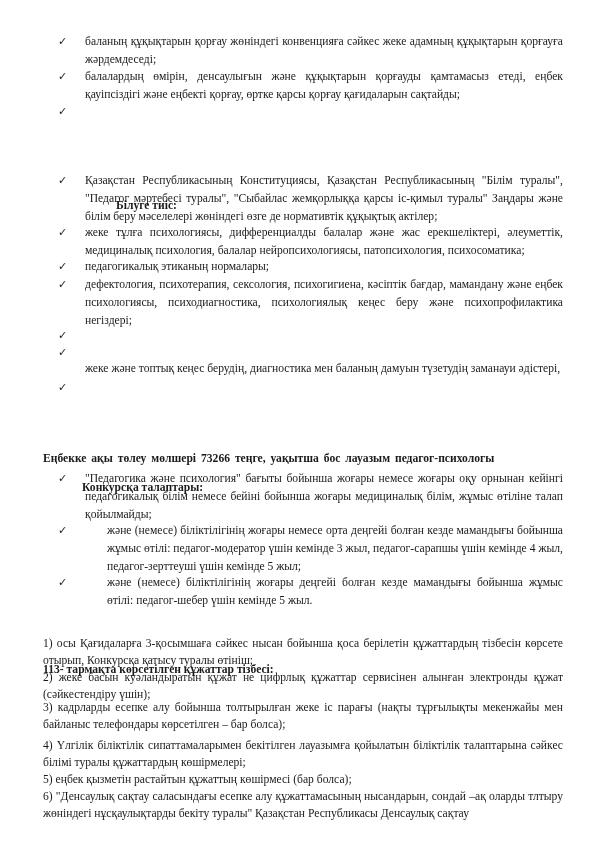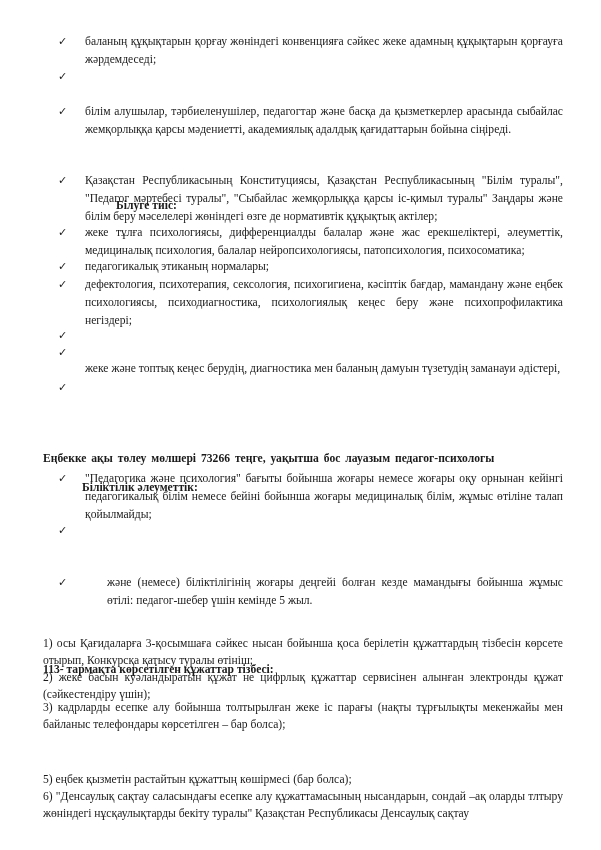--- a/index.html
+++ b/index.html
@@ -13,46 +13,48 @@
   .indent { padding-left:22px; }
 </style>
 </head>
 <body>
 
 <div class="page">
 
   <span class="check" style="top:35px">✓</span>
   <div class="item" style="top:33px">баланың құқықтарын қорғау жөніндегі конвенцияға сәйкес жеке адамның құқықтарын қорғауға жәрдемдеседі;</div>
   <span class="check" style="top:70px">✓</span>
+  <div class="item" style="top:68px">балалардың өмірін, денсаулығын және құқықтарын қорғауды қамтамасыз етеді, еңбек қауіпсіздігі және еңбекті қорғау, өртке қарсы қорғау қағидаларын сақтайды;</div>
   <span class="check" style="top:105px">✓</span>
-  <div class="item" style="top:103px">білім алушылар, тәрбиеленушілер, педагогтар және басқа да қызметкерлер арасында сыбайлас жемқорлыққа қарсы мәдениетті, академиялық адалдық қағидаттарын бойына сіңіреді.</div>
 
   <div class="heading" style="left:116px; top:155px">Білуге тиіс:</div>
   <span class="check" style="top:174px">✓</span>
   <div class="item" style="top:172px">Қазақстан Республикасының Конституциясы, Қазақстан Республикасының "Білім туралы", "Педагог мәртебесі туралы", "Сыбайлас жемқорлыққа қарсы іс-қимыл туралы" Заңдары және білім беру мәселелері жөніндегі өзге де нормативтік құқықтық актілер;</div>
   <span class="check" style="top:226px">✓</span>
   <div class="item" style="top:224px">жеке тұлға психологиясы, дифференциалды балалар және жас ерекшеліктері, әлеуметтік, медициналық психология, балалар нейропсихологиясы, патопсихология, психосоматика;</div>
   <span class="check" style="top:260px">✓</span>
   <div class="item" style="top:258px">педагогикалық этиканың нормалары;</div>
   <span class="check" style="top:278px">✓</span>
   <div class="item" style="top:276px">дефектология, психотерапия, сексология, психогигиена, кәсіптік бағдар, мамандану және еңбек психологиясы, психодиагностика, психологиялық кеңес беру және психопрофилактика негіздері;</div>
   <span class="check" style="top:329px">✓</span>
   <span class="check" style="top:346px">✓</span>
   <div class="item" style="top:360px">жеке және топтық кеңес берудің, диагностика мен баланың дамуын түзетудің заманауи әдістері,</div>
   <span class="check" style="top:381px">✓</span>
 
   <div class="heading" style="left:43px; top:408px; width:520px; word-spacing:2px">Еңбекке ақы төлеу мөлшері 73266 теңге, уақытша бос лауазым педагог-психологы</div>
 
-  <div class="heading" style="left:82px; top:437px">Біліктілік әлеуметтік:</div>
+  <div class="heading" style="left:82px; top:437px">Конкурсқа талаптары:</div>
   <span class="check" style="top:472px">✓</span>
   <div class="item" style="top:470px">"Педагогика және психология" бағыты бойынша жоғары немесе жоғары оқу орнынан кейінгі педагогикалық білім немесе бейіні бойынша жоғары медициналық білім, жұмыс өтіліне талап қойылмайды;</div>
   <span class="check" style="top:524px">✓</span>
+  <div class="item indent" style="top:522px; width:456px; text-indent:0">және (немесе) біліктілігінің жоғары немесе орта деңгейі болған кезде мамандығы бойынша жұмыс өтілі: педагог-модератор үшін кемінде 3 жыл, педагог-сарапшы үшін кемінде 4 жыл, педагог-зерттеуші үшін кемінде 5 жыл;</div>
   <span class="check" style="top:576px">✓</span>
   <div class="item indent" style="top:574px; width:456px">және (немесе) біліктілігінің жоғары деңгейі болған кезде мамандығы бойынша жұмыс өтілі: педагог-шебер үшін кемінде 5 жыл.</div>
 
   <div class="heading" style="left:43px; top:619px">113- тармақта көрсетілген құжаттар тізбесі:</div>
   <div class="para" style="top:636px">1) осы Қағидаларға 3-қосымшаға сәйкес нысан бойынша қоса берілетін құжаттардың тізбесін көрсете отырып, Конкурсқа қатысу туралы өтініш;</div>
   <div class="para" style="top:670px">2) жеке басын куәландыратын құжат не цифрлық құжаттар сервисінен алынған электронды құжат (сәйкестендіру үшін);</div>
   <div class="para" style="top:700px">3) кадрларды есепке алу бойынша толтырылған жеке іс парағы (нақты тұрғылықты мекенжайы мен байланыс телефондары көрсетілген – бар болса);</div>
+  <div class="para" style="top:738px">4) Үлгілік біліктілік сипаттамаларымен бекітілген лауазымға қойылатын біліктілік талаптарына сәйкес білімі туралы құжаттардың көшірмелері;</div>
   <div class="para" style="top:772px">5) еңбек қызметін растайтын құжаттың көшірмесі (бар болса);</div>
   <div class="para" style="top:789px">6) "Денсаулық сақтау саласындағы есепке алу құжаттамасының нысандарын, сондай –ақ оларды тлтыру жөніндегі нұсқаулықтарды бекіту туралы" Қазақстан Республикасы Денсаулық сақтау</div>
 
 </div>
 
 </body></html>

